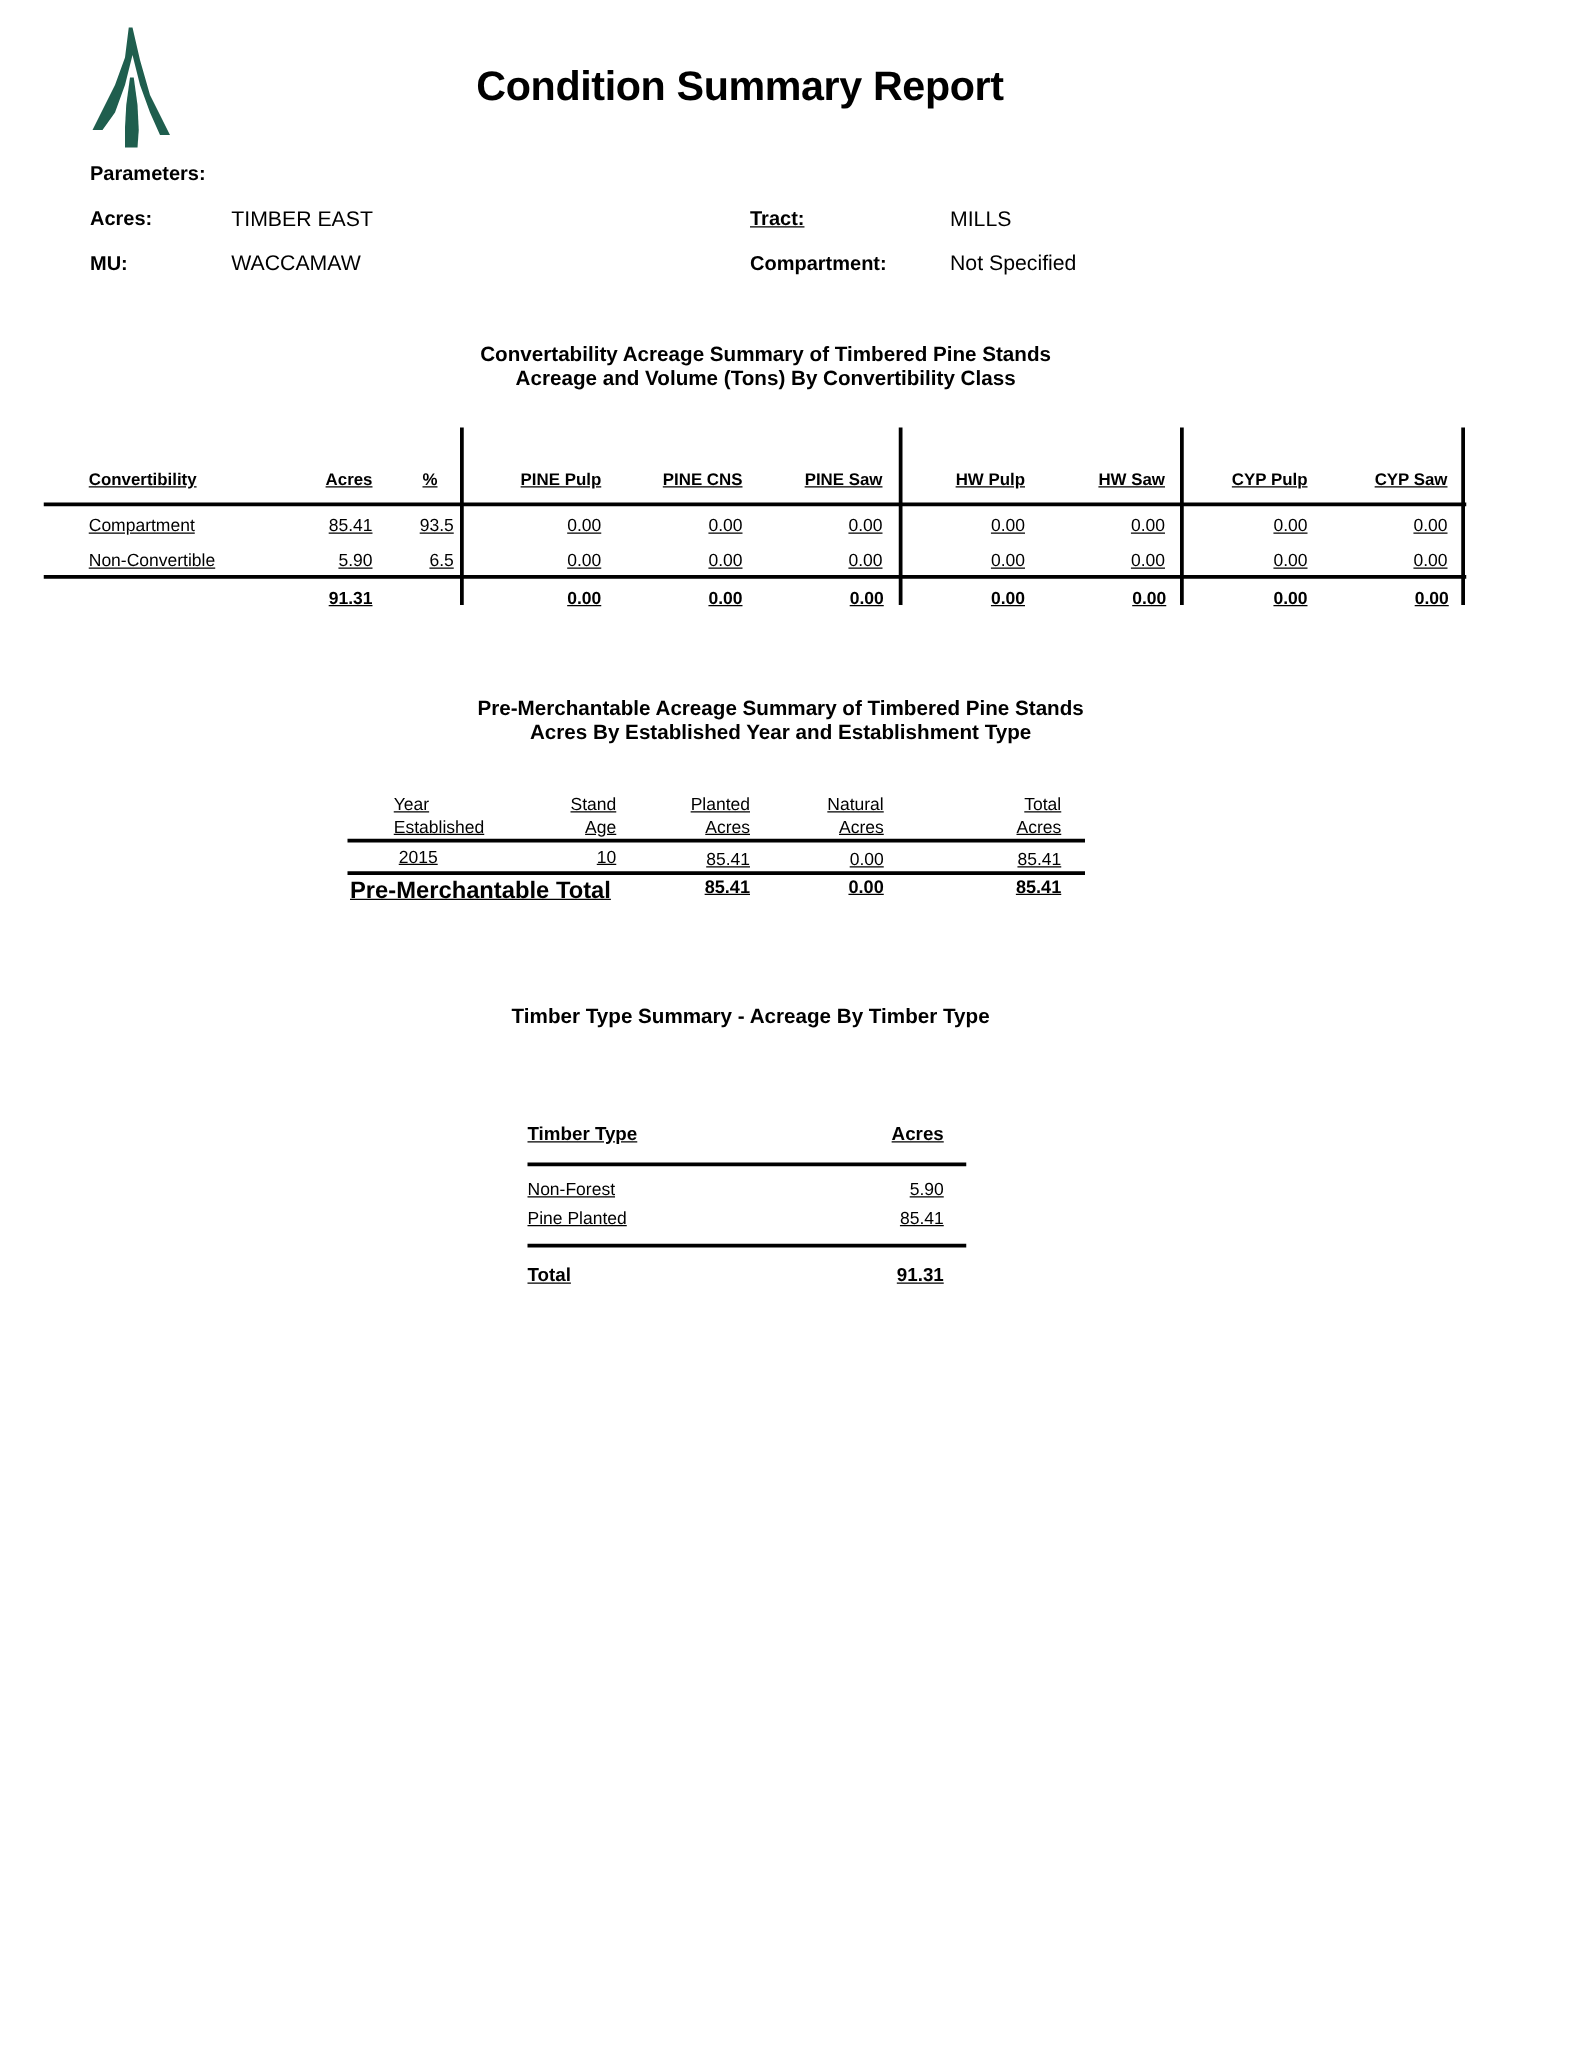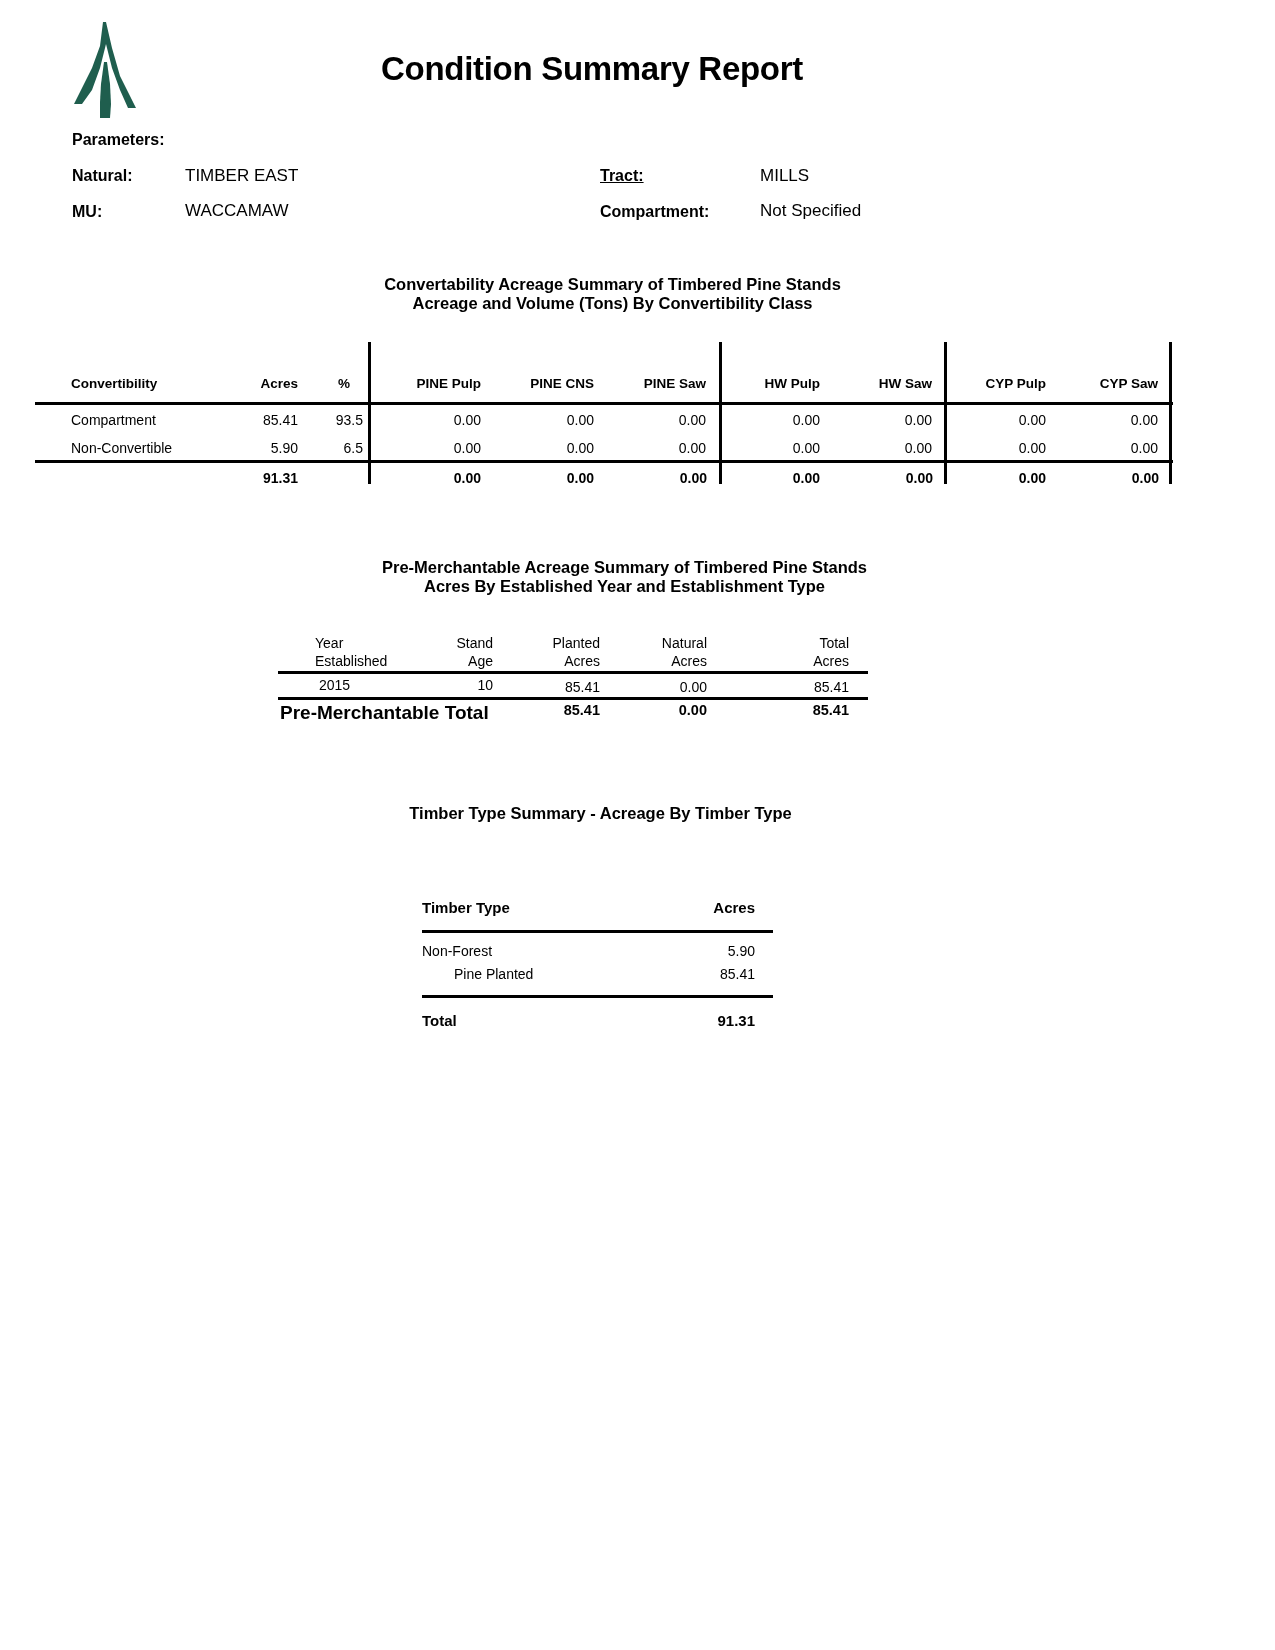--- a/index.html
+++ b/index.html
@@ -11,36 +11,36 @@
   .param-value { font-size: 17px; }
   .sec-title { left: 0; width: 1275px; text-align: center; font-size: 16.5px; font-weight: bold; line-height: 19px; }
 
   
   .ct { font-size: 14px; }
   .ct .hdr { font-weight: bold; font-size: 13.5px; }
   .hline { position: absolute; background: #000; height: 3px; }
   .vline { position: absolute; background: #000; width: 3px; }
   .r { text-align: right; }
   .b { font-weight: bold; }
-  .cell { position: absolute; white-space: nowrap; }
+  .cell { position: absolute; white-space: nowrap; text-decoration: underline; }
 </style>
 </head>
 <body>
 
 <div class="abs logo">
   <svg width="70" height="102" viewBox="0 0 70 102">
     <path d="M33 4 L36 4 L42 30 L50 58 L60 78 L66 90 L58 90 L50 72 L42 50 L36 26 L30 50 L22 72 L12 86 L4 86 L12 70 L22 50 L30 28 Z" fill="#1f5e4e"></path>
     <path d="M34 44 L37 44 L40 66 L41 86 L40 100 L30 100 L30 84 L31 66 Z" fill="#1f5e4e"></path>
   </svg>
 </div>
 
 <div class="abs title">Condition Summary Report</div>
 
 <div class="abs param-label" style="left:72px; top:131px;">Parameters:</div>
-<div class="abs param-label" style="left:72px; top:167px;">Natural:</div>
+<div class="abs param-label" style="left:72px; top:167px;">Acres:</div>
 <div class="abs param-value" style="left:185px; top:166px;">TIMBER EAST</div>
 <div class="abs param-label" style="left:72px; top:203px;">MU:</div>
 <div class="abs param-value" style="left:185px; top:201px;">WACCAMAW</div>
 <div class="abs param-label" style="left:600px; top:167px;text-decoration:underline;">Tract:</div>
 <div class="abs param-value" style="left:760px; top:166px;">MILLS</div>
 <div class="abs param-label" style="left:600px; top:203px;">Compartment:</div>
 <div class="abs param-value" style="left:760px; top:201px;">Not Specified</div>
 
 <div class="abs sec-title" style="top:275px; left:-25px;">
   <div>Convertability Acreage Summary of Timbered Pine Stands</div>
@@ -158,21 +158,21 @@
   <div class="hline" style="left:422px; width:351px; top:979px;"></div>
 
   <div class="cell b" style="left:422px; top:883px; font-size:15px;">Timber Type</div>
   <div class="cell r b" style="right:520px; top:883px; font-size:15px;">Acres</div>
 
   <div>
     <div class="cell" style="left:422px; top:927px;">Non-Forest</div>
     <div class="cell r" style="right:520px; top:927px;">5.90</div>
   </div>
   <div>
-    <div class="cell" style="left:422px; top:950px;margin-left:32px;">Pine Planted</div>
+    <div class="cell" style="left:422px; top:950px;">Pine Planted</div>
     <div class="cell r" style="right:520px; top:950px;">85.41</div>
   </div>
 
   <div>
     <div class="cell b" style="left:422px; top:996px; font-size:15px;">Total</div>
     <div class="cell r b" style="right:520px; top:996px; font-size:15px;">91.31</div>
   </div>
 </div>
 
 </body></html>

